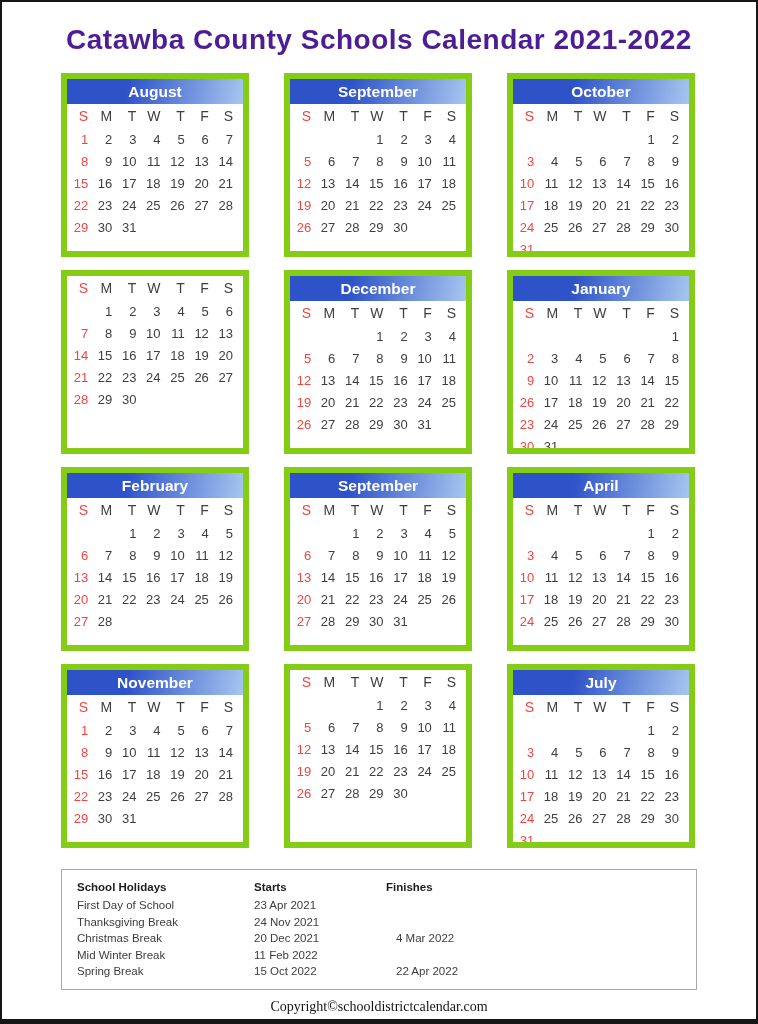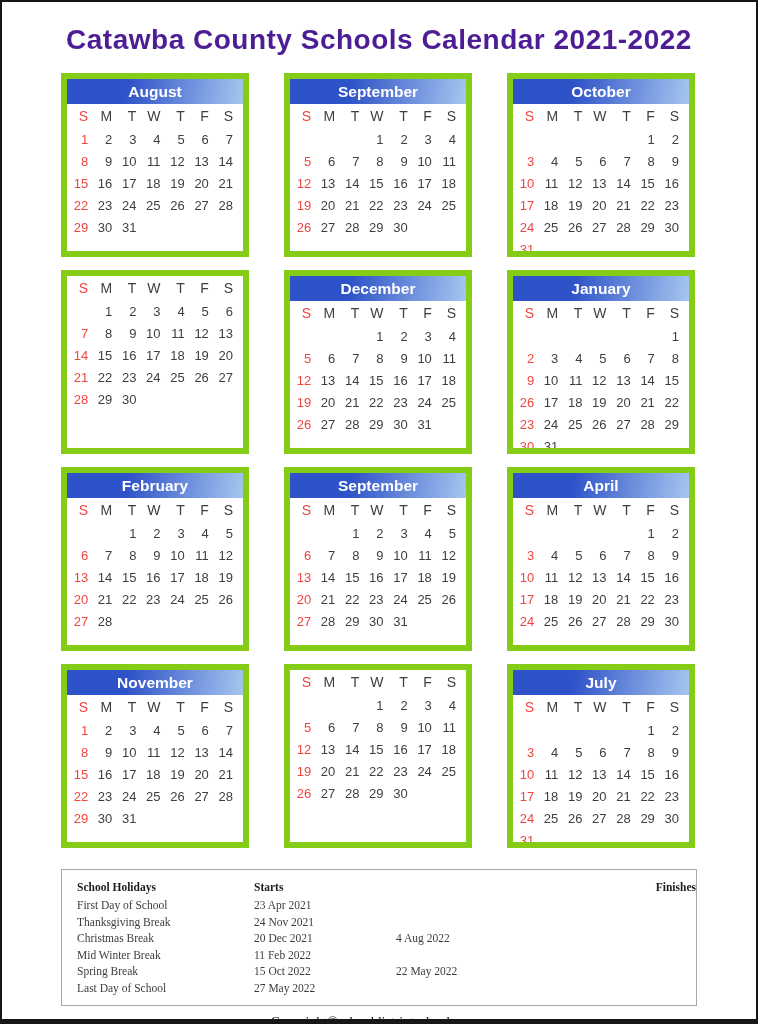--- a/index.html
+++ b/index.html
@@ -65,26 +65,25 @@
     width: 636px;
     border: 1px solid #a8a8a8;
     padding: 7px 0 9px 15px;
     color: #3d3d3d;
   }
   .h-row {
     display: grid;
     grid-template-columns: 177px 132px auto;
     font-size: 11.5px;
     line-height: 16.5px;
-    font-family: Liberation Serif, serif;
   }
   .h-row.h-head { font-weight: bold; color: #1d1d1d; line-height: 20px; }
   .h-cell { white-space: nowrap; }
   .h-cell.fin { padding-left: 10px; }
-  .h-head .h-cell.fin { padding-left: 0; text-align: right; }
+  .h-head .h-cell.fin { padding-left: 0; }
   .copyright {
     margin-top: 9px;
     text-align: center;
     font-family: "Liberation Serif", serif;
     font-size: 14px;
     color: #141414;
   }
 </style>
 </head>
 <body>
@@ -815,32 +814,27 @@
         <div class="h-cell">23 Apr 2021</div>
         <div class="h-cell fin"></div>
       </div>
       <div class="h-row">
         <div class="h-cell">Thanksgiving Break</div>
         <div class="h-cell">24 Nov 2021</div>
       </div>
       <div class="h-row">
         <div class="h-cell">Christmas Break</div>
         <div class="h-cell">20 Dec 2021</div>
-        <div class="h-cell fin">4 Aug 2022</div>
+        <div class="h-cell fin">4 Mar 2022</div>
       </div>
       <div class="h-row">
         <div class="h-cell">Mid Winter Break</div>
         <div class="h-cell">11 Feb 2022</div>
       </div>
       <div class="h-row">
         <div class="h-cell">Spring Break</div>
         <div class="h-cell">15 Oct 2022</div>
-        <div class="h-cell fin">22 May 2022</div>
-      </div>
-      <div class="h-row">
-        <div class="h-cell">Last Day of School</div>
-        <div class="h-cell">27 May 2022</div>
-        <div class="h-cell fin"></div>
+        <div class="h-cell fin">22 Apr 2022</div>
       </div>
     </div>
 
   <div class="copyright">Copyright©schooldistrictcalendar.com</div>
 </div>
 
 </body></html>

